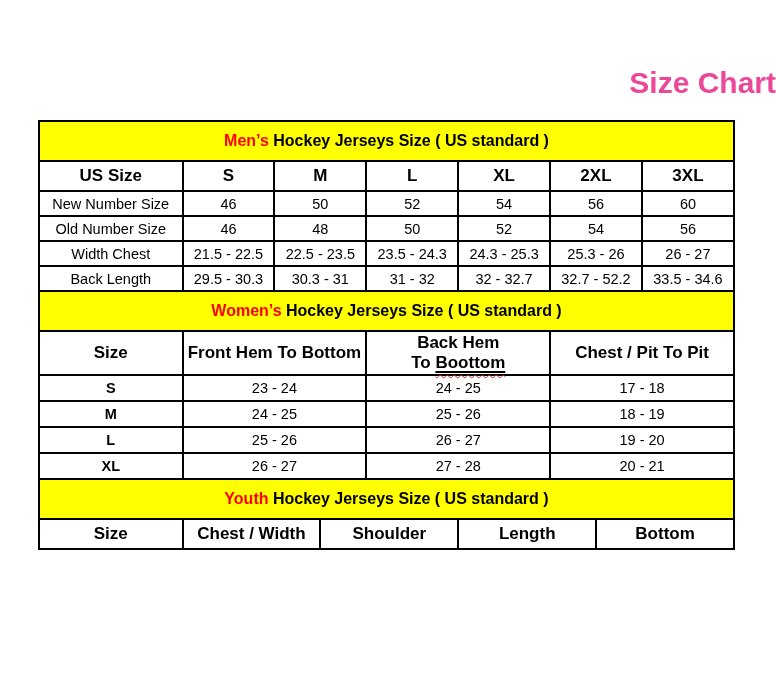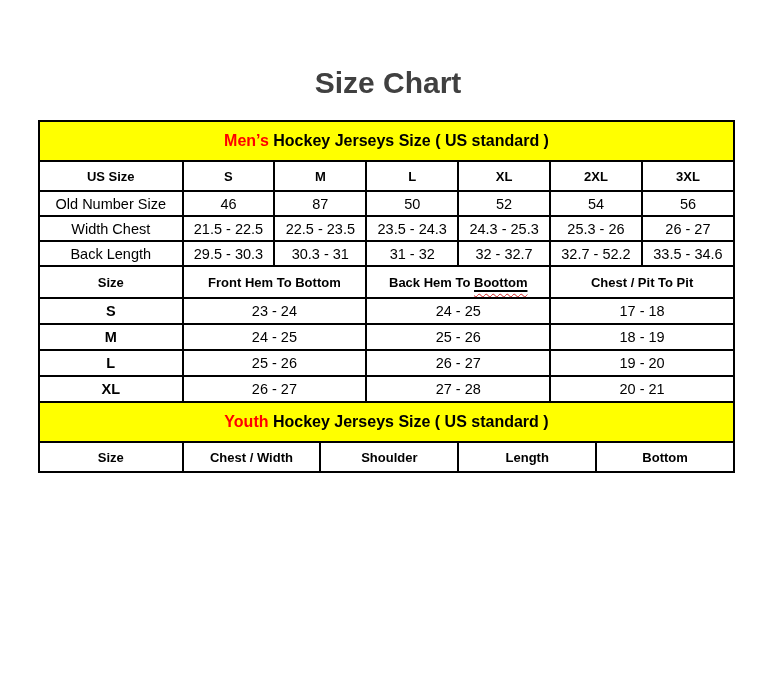--- a/index.html
+++ b/index.html
@@ -12,24 +12,24 @@
     height: 692px;
     position: relative;
     font-family: "Liberation Sans", sans-serif;
     color: #000000;
   }
   .page-title {
     position: absolute;
     top: 66px;
     left: 0;
     width: 100%;
-    text-align: center;
+    text-align: right;
     font-size: 30px;
     font-weight: bold;
-    color: #404040;
+    color: #ec4899;
     letter-spacing: 0px;
   }
   .chart-wrap {
     position: absolute;
     left: 38px;
     top: 120px;
     width: 697px;
   }
   table.size-table {
     width: 697px;
@@ -47,21 +47,21 @@
     height: 36px;
     font-size: 16px;
     font-weight: bold;
     text-align: center;
     vertical-align: middle;
     border-bottom: 2px solid #000;
   }
   .brand-red { color: #ff0000; }
   th.colhead {
     height: 26px;
-    font-size: 13px;
+    font-size: 17px;
     font-weight: bold;
     text-align: center;
     vertical-align: middle;
     background: #ffffff;
   }
   td.rowlabel {
     font-size: 14.5px;
     text-align: center;
     vertical-align: middle;
     background: #ffffff;
@@ -113,23 +113,32 @@
     <tr>
       <th class="colhead">US Size</th>
       <th class="colhead">S</th>
       <th class="colhead">M</th>
       <th class="colhead">L</th>
       <th class="colhead">XL</th>
       <th class="colhead">2XL</th>
       <th class="colhead">3XL</th>
     </tr>
     <tr class="datarow">
+      <td class="rowlabel">New Number Size</td>
+      <td class="val">46</td>
+      <td class="val">50</td>
+      <td class="val">52</td>
+      <td class="val">54</td>
+      <td class="val">56</td>
+      <td class="val">60</td>
+    </tr>
+    <tr class="datarow">
       <td class="rowlabel">Old Number Size</td>
       <td class="val">46</td>
-      <td class="val">87</td>
+      <td class="val">48</td>
       <td class="val">50</td>
       <td class="val">52</td>
       <td class="val">54</td>
       <td class="val">56</td>
     </tr>
     <tr class="datarow">
       <td class="rowlabel">Width Chest</td>
       <td class="val">21.5 - 22.5</td>
       <td class="val">22.5 - 23.5</td>
       <td class="val">23.5 - 24.3</td>
@@ -150,20 +159,23 @@
     </table>
 
   <table class="size-table">
     <colgroup>
       <col style="width:20.65%">
         <col style="width:26.45%">
         <col style="width:26.45%">
         <col style="width:26.45%">
     </colgroup>
     <tbody>
+        <tr>
+      <th class="banner" colspan="4"><span class="brand-red">Women’s</span><span> Hockey Jerseys Size ( US standard )</span></th>
+    </tr>
     <tr>
       <th class="colhead" style="height:28px">Size</th>
       <th class="colhead" style="height:28px">Front Hem To Bottom</th>
       <th class="colhead" style="height:28px"><span>Back Hem To</span>&nbsp;<span class="u-black"><span class="u-squiggle">Boottom</span></span></th>
       <th class="colhead" style="height:28px">Chest / Pit To Pit</th>
     </tr>
     <tr class="datarow-w">
       <td class="rowlabel bold">S</td>
       <td class="val">23 - 24</td>
       <td class="val">24 - 25</td>

